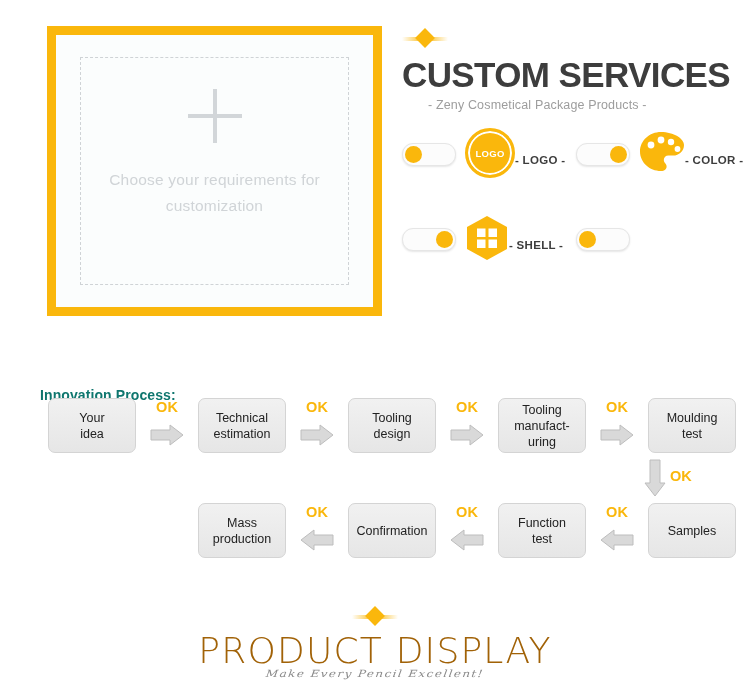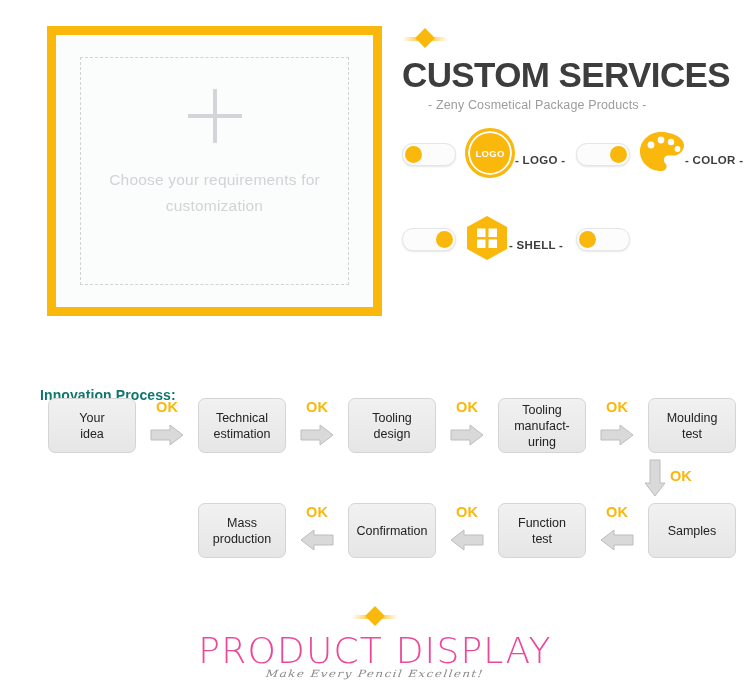--- a/index.html
+++ b/index.html
@@ -266,21 +266,21 @@
     position: absolute;
     left: 0;
     right: 0;
     top: 606px;
     display: flex;
     flex-direction: column;
     align-items: center;
   }
   #pd-title {
     font-size: 36px;
-    color: #ec4899;
+    color: #a16207;
     letter-spacing: 1.2px;
     font-weight: 300;
     margin-top: 2px;
     font-family: "DejaVu Sans", sans-serif;
   }
   #pd-tagline {
     font-size: 12px;
     color: #8a8a8a;
     font-family: "DejaVu Serif", serif;
     font-style: italic;

